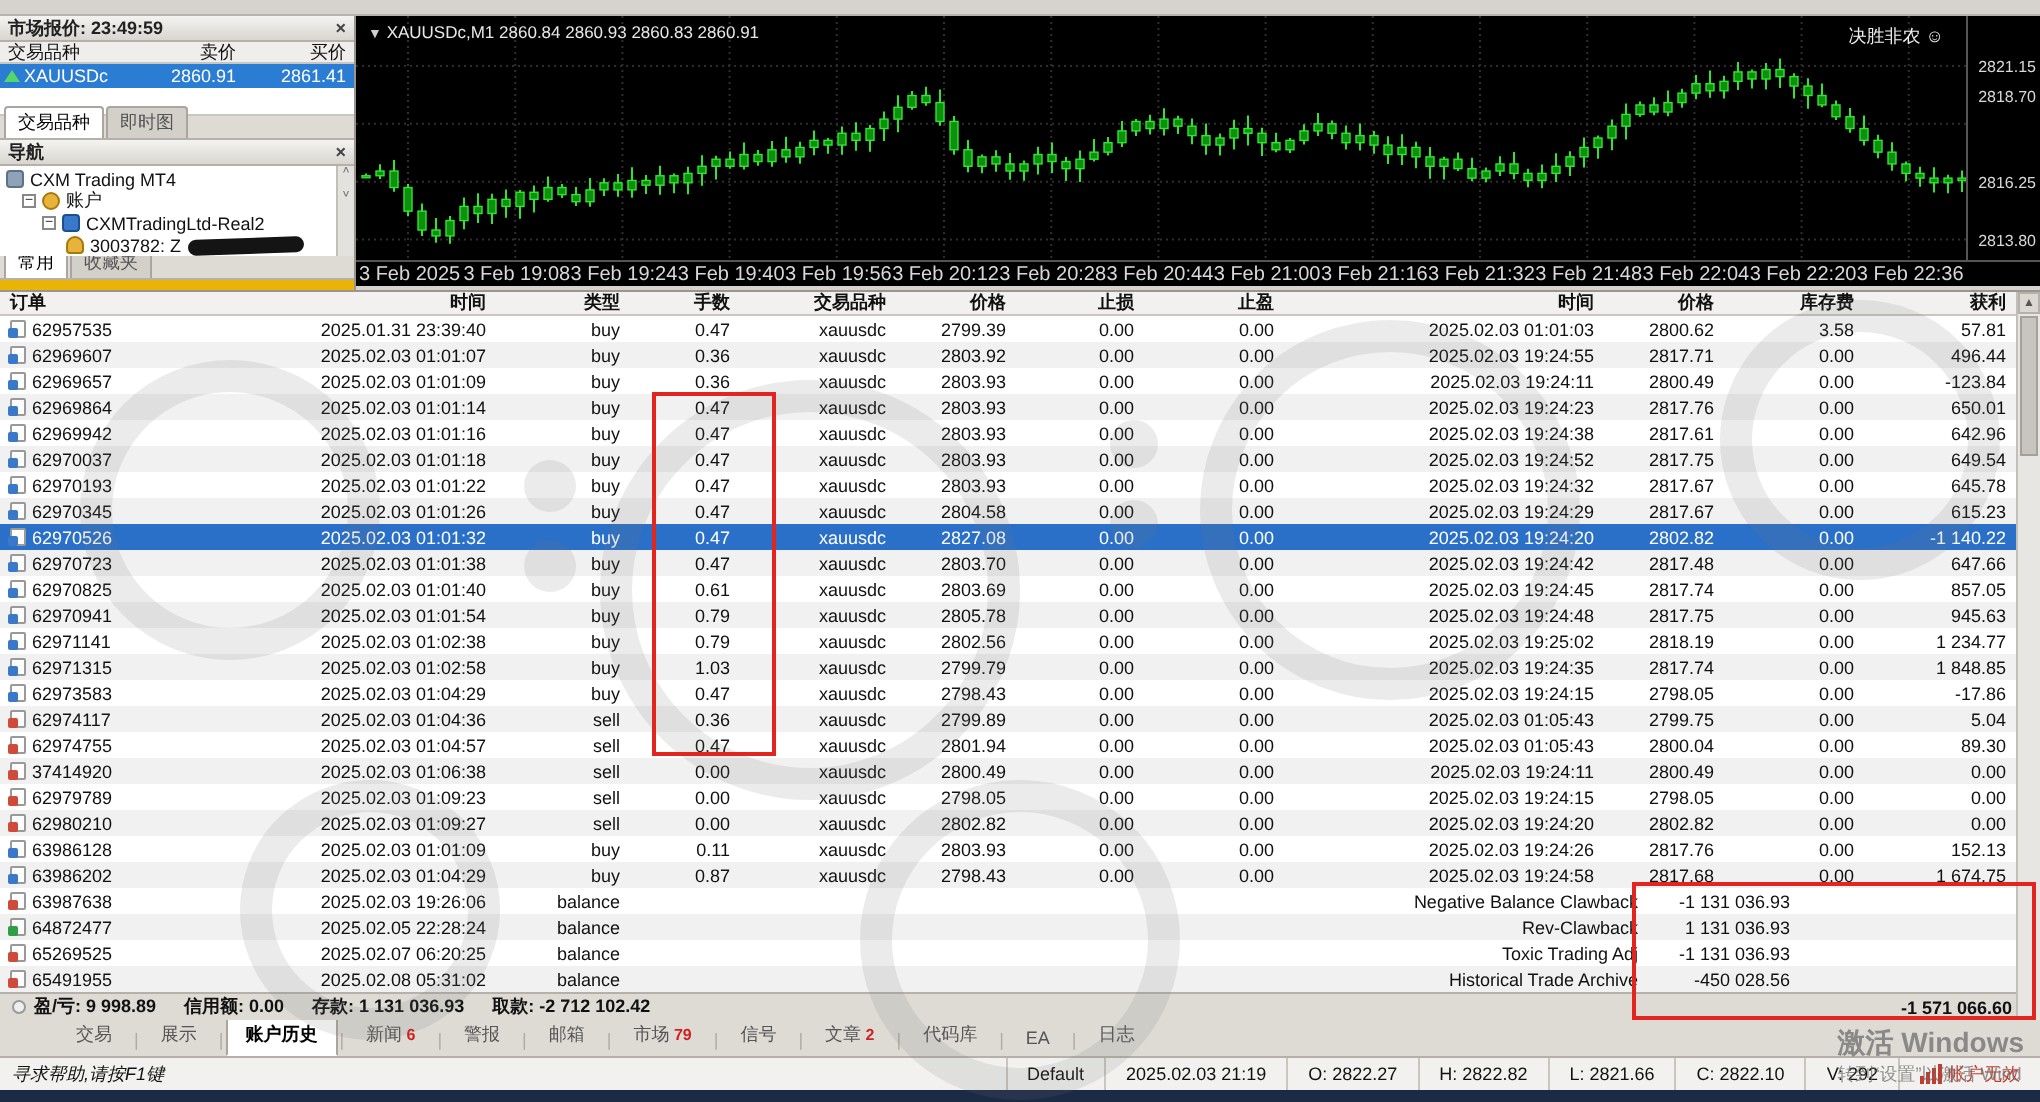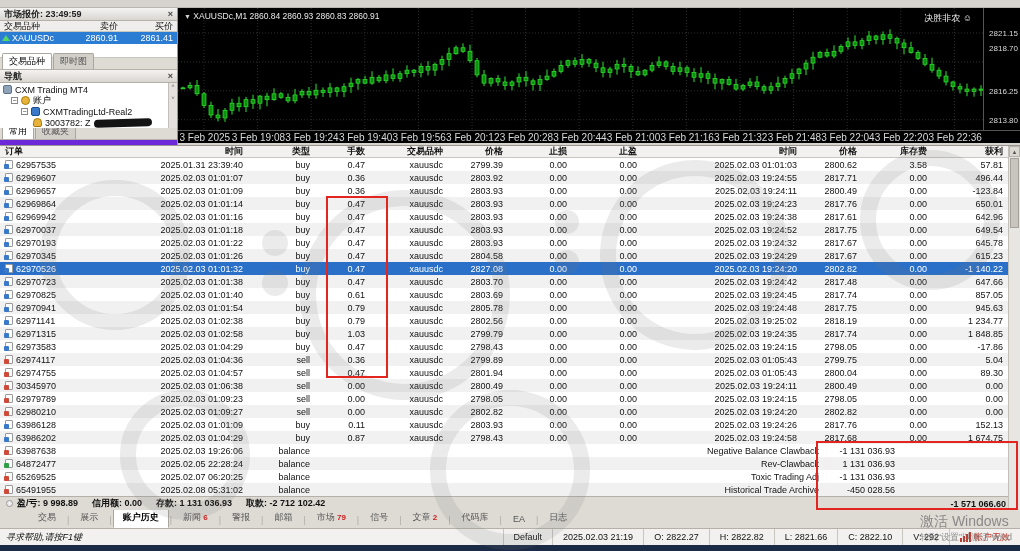--- a/index.html
+++ b/index.html
@@ -4,21 +4,21 @@
 <style>
   * { margin:0; padding:0; box-sizing:border-box; }
   html,body { width:1020px; height:551px; overflow:hidden; font-family:"Liberation Sans",sans-serif; background:#d6d3ce; }
   .abs { position:absolute; }
   #stage { position:relative; width:1020px; height:551px; background:#d6d3ce; font-size:9px; color:#111; }
 
   
   #topstrip { left:0; top:0; width:1020px; height:8px; background:#d6d3ce; border-bottom:1px solid #b8b4ae; }
 
   
-  #leftcol { left:0; top:8px; width:178px; height:137px; background:#6d28d9; border-right:1px solid #9a968f; }
+  #leftcol { left:0; top:8px; width:178px; height:137px; background:#eab308; border-right:1px solid #9a968f; }
   .paneltitle { height:13px; background:linear-gradient(#f4f3f1,#d9d6d0); border-bottom:1px solid #b5b1aa; display:flex; align-items:center; padding:0 4px; font-weight:bold; color:#222; }
   .paneltitle .x { margin-left:auto; color:#444; font-weight:bold; cursor:default; }
   #mw-header { display:flex; height:11px; background:#efeeec; border-bottom:1px solid #c9c5bf; align-items:center; }
   #mw-header div { padding:0 4px; }
   #mw-header .c1 { width:70px; text-align:left; }
   #mw-header .c2 { width:52px; text-align:right; }
   #mw-header .c3 { flex:1; text-align:right; }
   #mw-row { display:flex; height:12px; background:#2b7cd3; color:#fff; align-items:center; }
   #mw-row .c1 { width:70px; padding:0 4px 0 2px; display:flex; align-items:center; gap:2px; }
   #mw-row .c2 { width:52px; text-align:right; padding-right:4px; }
@@ -90,21 +90,21 @@
   .tsep { color:#b0aca5; align-self:center; }
 
   
   #statusbar { left:0; top:528px; width:1020px; height:17px; background:#f2f1ef; border-top:1px solid #b5b1aa; display:flex; align-items:center; }
   #statusbar .seg { padding:0 10px; border-left:1px solid #c9c5bf; height:100%; display:flex; align-items:center; white-space:nowrap; }
   #statusbar .help { flex:1; padding-left:6px; border-left:none;font-style:italic; }
   .connbars { display:inline-flex; align-items:flex-end; gap:1px; margin-right:3px; }
   .connbars i { width:2px; background:#c23b2e; display:inline-block; }
   .acct-invalid { color:#c23b2e; }
   #winwm { position:absolute; right:8px; top:513px; text-align:left; color:rgba(110,110,110,.75); z-index:7; pointer-events:none; }
-  #winwm .l1 { font-size:14px; }
+  #winwm .l1 { font-size:14px;font-weight:bold; }
   #winwm .l2 { font-size:9px; }
   #bottomstrip { left:0; top:545px; width:1020px; height:6px; background:#1c2b45; }
 </style>
 </head>
 <body>
 
 <div id="stage">
 
   <div id="topstrip" class="abs"></div>
 
@@ -747,21 +747,21 @@
           <div class="c-sl">0.00</div>
           <div class="c-tp">0.00</div>
           <div class="c-ctime">2025.02.03 01:05:43</div>
           <div class="c-cprice">2800.04</div>
           <div class="c-swap">0.00</div>
           <div class="c-profit">89.30</div>
         </div>
         <div class="trow">
           <div class="c-order">
             <span class="rowico red"></span>
-            <span>30345970</span>
+            <span>37414920</span>
           </div>
           <div class="c-otime">2025.02.03 01:06:38</div>
           <div class="c-type">sell</div>
           <div class="c-lots">0.00</div>
           <div class="c-sym">xauusdc</div>
           <div class="c-oprice">2800.49</div>
           <div class="c-sl">0.00</div>
           <div class="c-tp">0.00</div>
           <div class="c-ctime">2025.02.03 19:24:11</div>
           <div class="c-cprice">2800.49</div>

